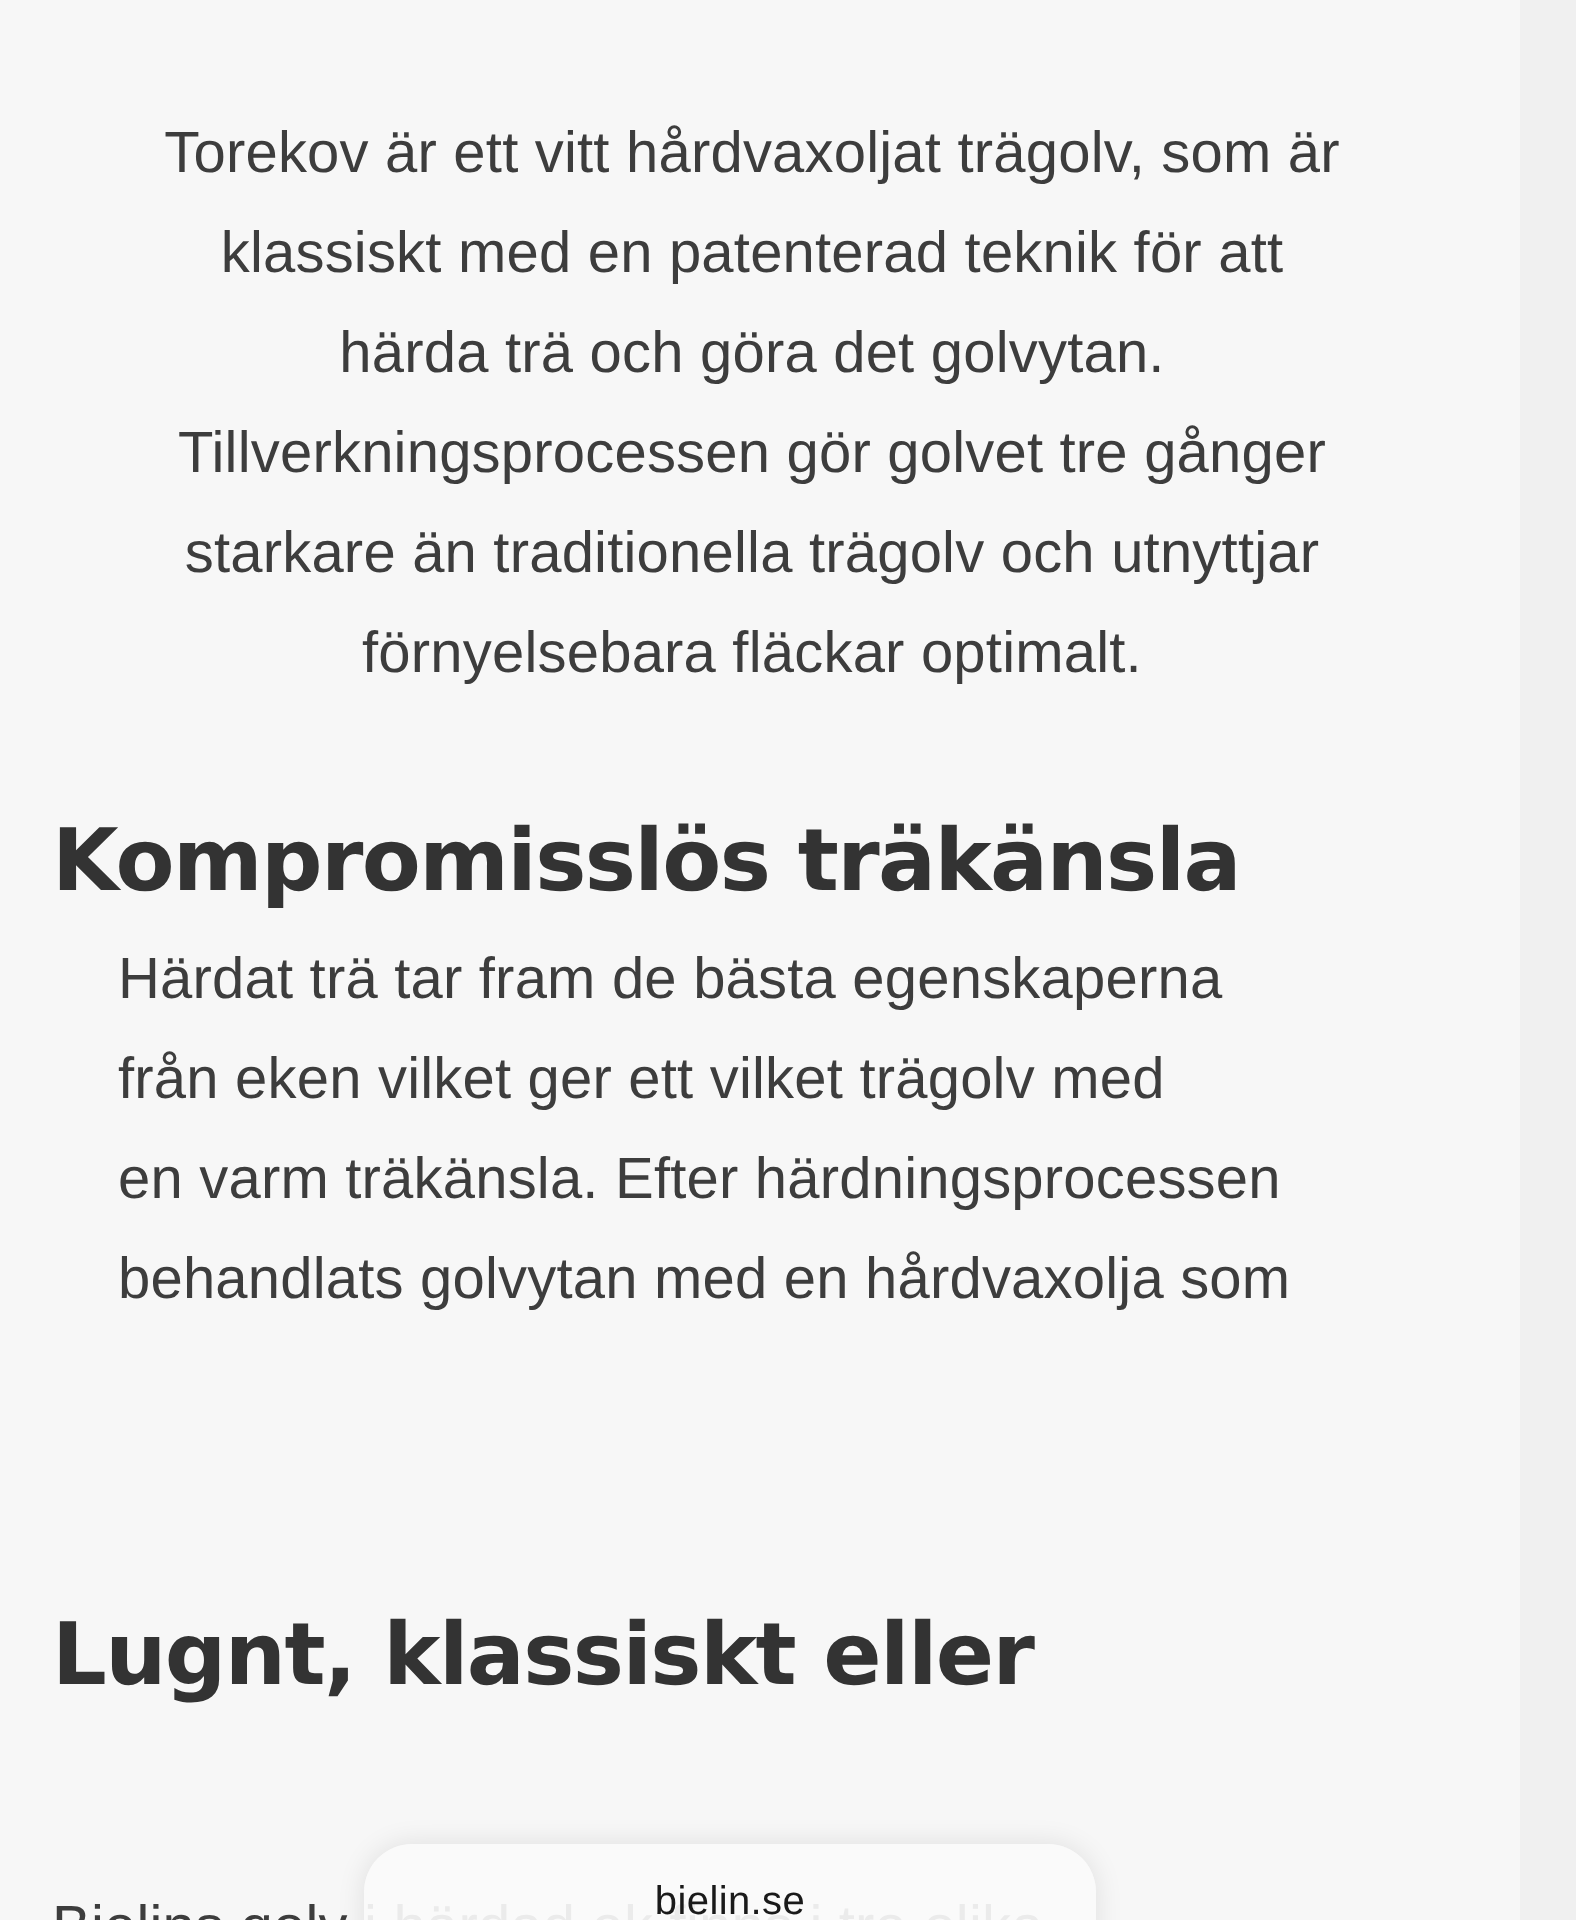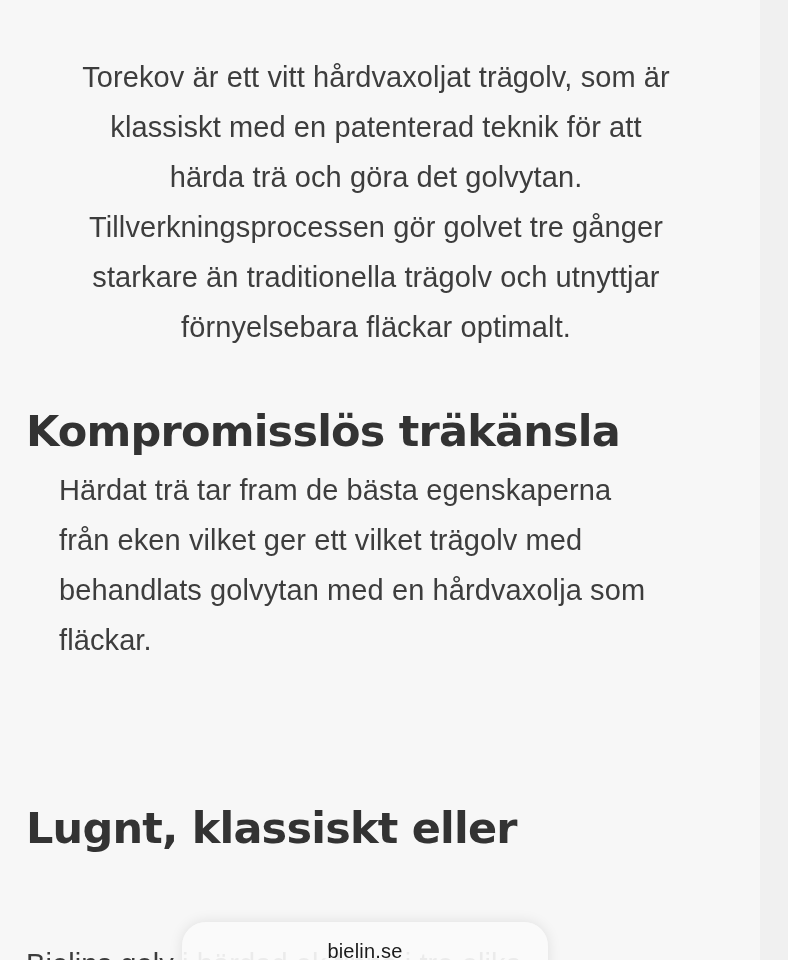--- a/index.html
+++ b/index.html
@@ -86,22 +86,22 @@
     <span class="line">Tillverkningsprocessen gör golvet tre gånger</span>
     <span class="line">starkare än traditionella trägolv och utnyttjar</span>
     <span class="line">förnyelsebara fläckar optimalt.</span>
   </p>
 
   <h2 class="heading" id="h1">Kompromisslös träkänsla</h2>
 
   <p class="para" id="p2">
     <span class="line">Härdat trä tar fram de bästa egenskaperna</span>
     <span class="line">från eken vilket ger ett vilket trägolv med</span>
+    <span class="line">en varm träkänsla. Efter härdningsprocessen</span>
     <span class="line">behandlats golvytan med en hårdvaxolja som</span>
-    <span class="line">fläckar.</span>
   </p>
 
   <h2 class="heading" id="h2">
     <span class="line">Lugnt, klassiskt eller</span>
   </h2>
 
   <p class="para" id="p3">
     <span class="line">Bielins golv i härdad ek finns i tre olika</span>
   </p>
 </main>

